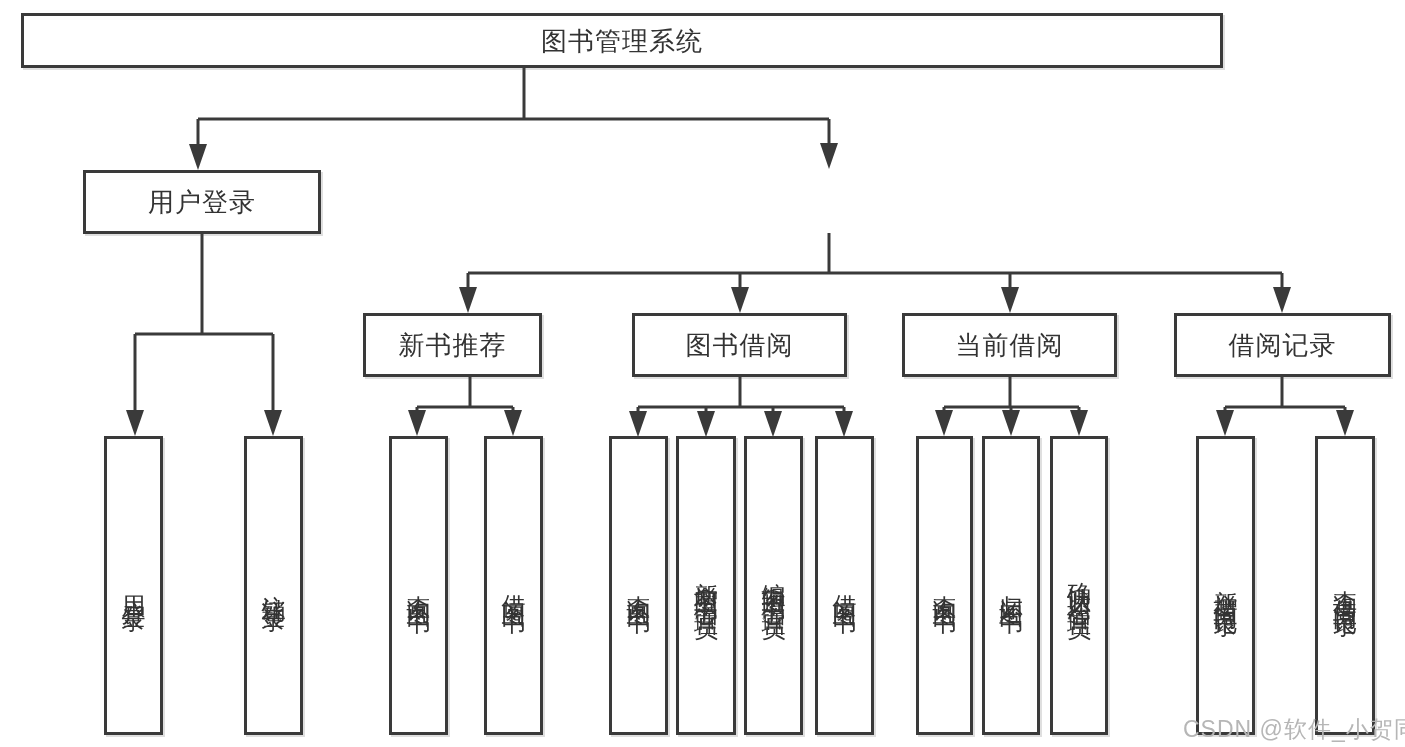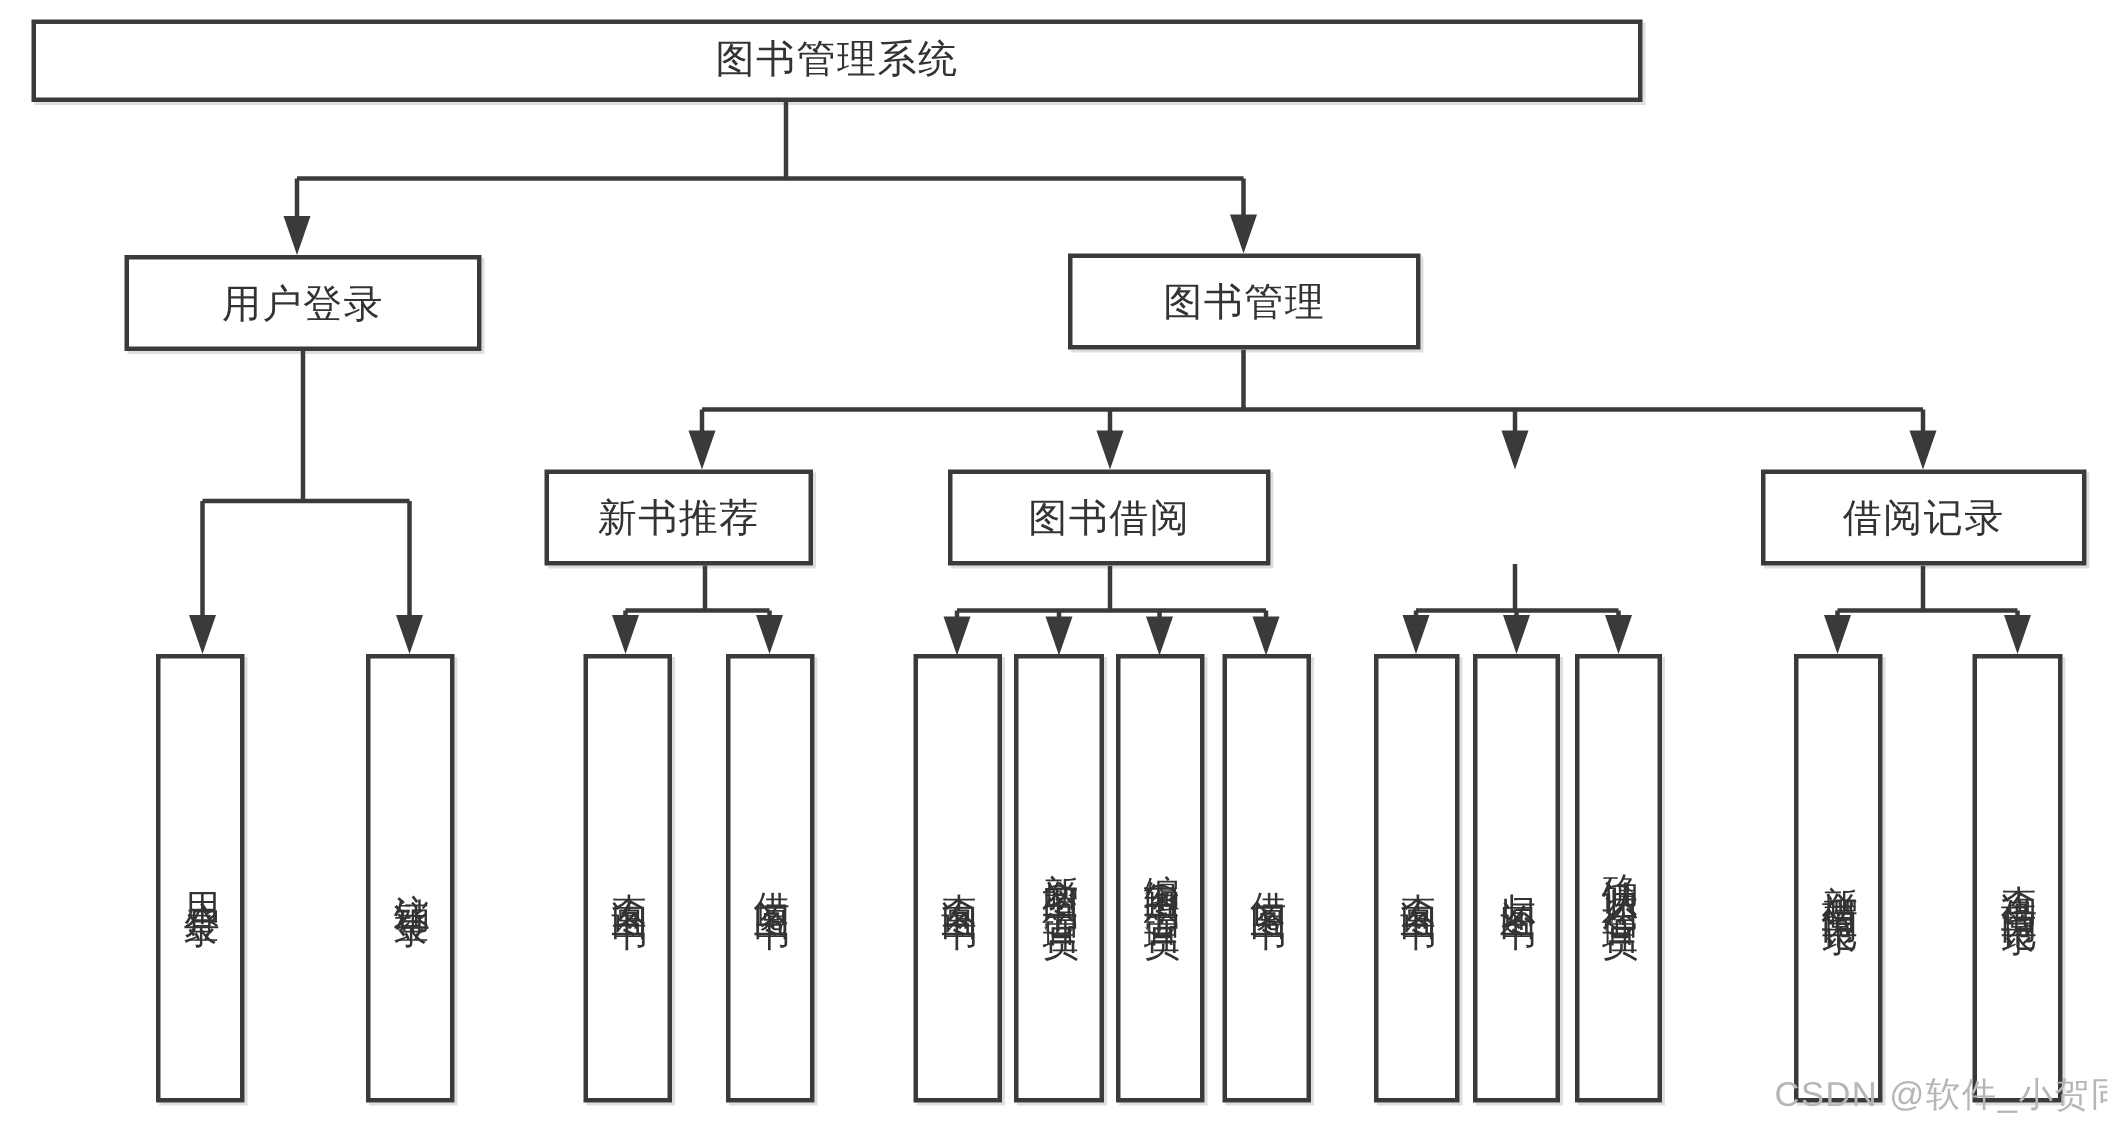--- a/index.html
+++ b/index.html
@@ -43,21 +43,21 @@
   .leaf-label {
     color: #333333;
     font-size: 24px;
     line-height: 1;
     writing-mode: vertical-rl;
     text-orientation: mixed;
     letter-spacing: 5px;
     white-space: nowrap;
   }
   
-  #n-root            { left: 21px;   top: 13px;  width: 1074px; height: 55px; font-family: Liberation Mono, monospace; }
+  #n-root            { left: 21px;   top: 13px;  width: 1202px; height: 55px; }
   #n-user-login      { left: 83px;   top: 170px; width: 238px;  height: 64px; }
   #n-book-mgmt       { left: 712px;  top: 169px; width: 235px;  height: 64px; }
   #n-new-book        { left: 363px;  top: 313px; width: 179px;  height: 64px; }
   #n-book-borrow     { left: 632px;  top: 313px; width: 215px;  height: 64px; justify-content: center; }
   #n-current-borrow  { left: 902px;  top: 313px; width: 215px;  height: 64px; }
   #n-borrow-records  { left: 1174px; top: 313px; width: 217px;  height: 64px; text-align: right; }
   
   .leaf { top: 436px; height: 299px; width: 59px; }
   #l-user-login   { left: 104px;  }
   #l-logout       { left: 244px;  }
@@ -144,32 +144,32 @@
     </svg>
 
   <div class="box" id="n-root">
     <span class="node-label">图书管理系统</span>
   </div>
 
   <div class="box" id="n-user-login">
     <span class="node-label">用户登录</span>
   </div>
 
-  <div class="box" id="n-book-mgmt">
-    <span class="node-label">图书管理</span>
-  </div>
 
   <div class="box" id="n-new-book">
     <span class="node-label">新书推荐</span>
   </div>
 
   <div class="box" id="n-book-borrow">
     <span class="node-label">图书借阅</span>
   </div>
 
+  <div class="box" id="n-current-borrow">
+    <span class="node-label">当前借阅</span>
+  </div>
 
   <div class="box" id="n-borrow-records">
     <span class="node-label">借阅记录</span>
   </div>
 
   <div class="box leaf" id="l-user-login">
     <span class="leaf-label">用户登录</span>
   </div>
   <div class="box leaf" id="l-logout">
     <span class="leaf-label">注销登录</span>

